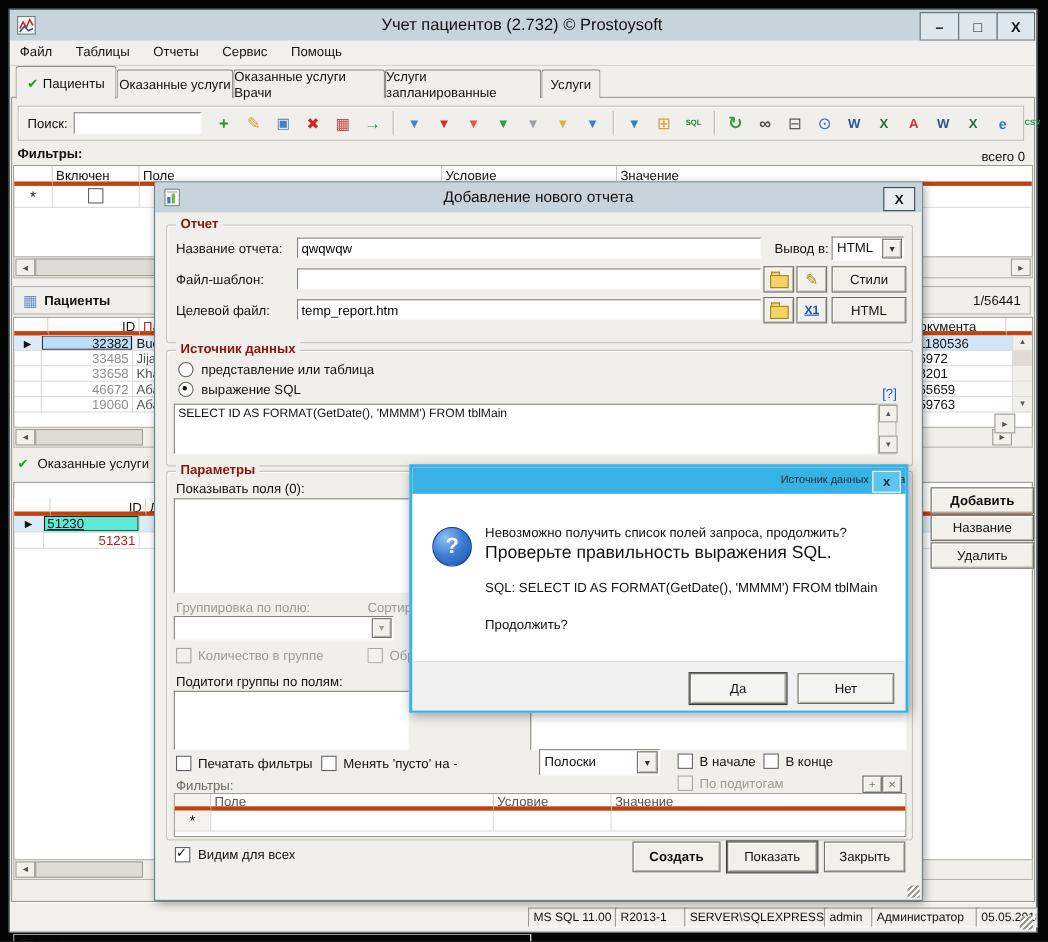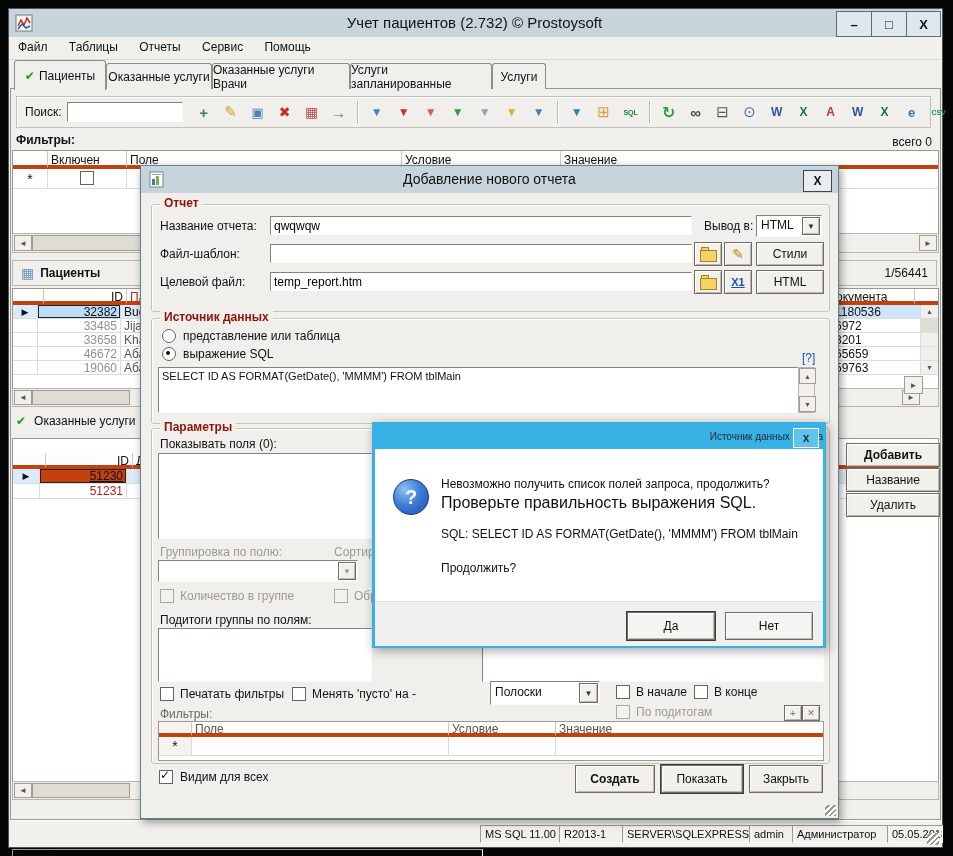--- a/index.html
+++ b/index.html
@@ -222,21 +222,21 @@
     <span class="nw">Оказанные услуги</span>
   </div>
   <div class="abs" style="left:12px;top:438px;width:925px;height:342px;background:#fff;border:1px solid #9a988f;">
     <div class="trow" style="height:16px;line-height:16px;margin-top:14px;">
       <div class="hc" style="width:26px;"></div>
       <div class="hc" style="width:80px;text-align:right;">ID</div>
       <div class="hc" style="flex:1;border-right:none;">Дата</div>
     </div>
     <div class="trow" style="height:15px;line-height:15px;background:#dcebf9;">
       <div class="tc" style="width:26px;text-align:center;font-size:9px;padding:0;">▶</div>
-      <div class="tc" style="width:80px;text-align:right;background:#c2410c;box-shadow:inset 0 0 0 1px #222;text-decoration:underline;">51230</div>
+      <div class="tc" style="width:80px;text-align:left;background:#5eead4;box-shadow:inset 0 0 0 1px #222;text-decoration:underline;">51230</div>
       <div class="tc" style="flex:1;border-right:none;"></div>
     </div>
     <div class="trow" style="height:15px;line-height:15px;">
       <div class="tc" style="width:26px;padding:0;"></div>
       <div class="tc" style="width:80px;text-align:right;color:#b91c1c;">51231</div>
       <div class="tc" style="flex:1;border-right:none;"></div>
     </div>
   </div>
 
   <div class="abs" style="left:12px;top:781px;width:925px;height:17px;background:#f0efeb;border:1px solid #b7b5ad;">

